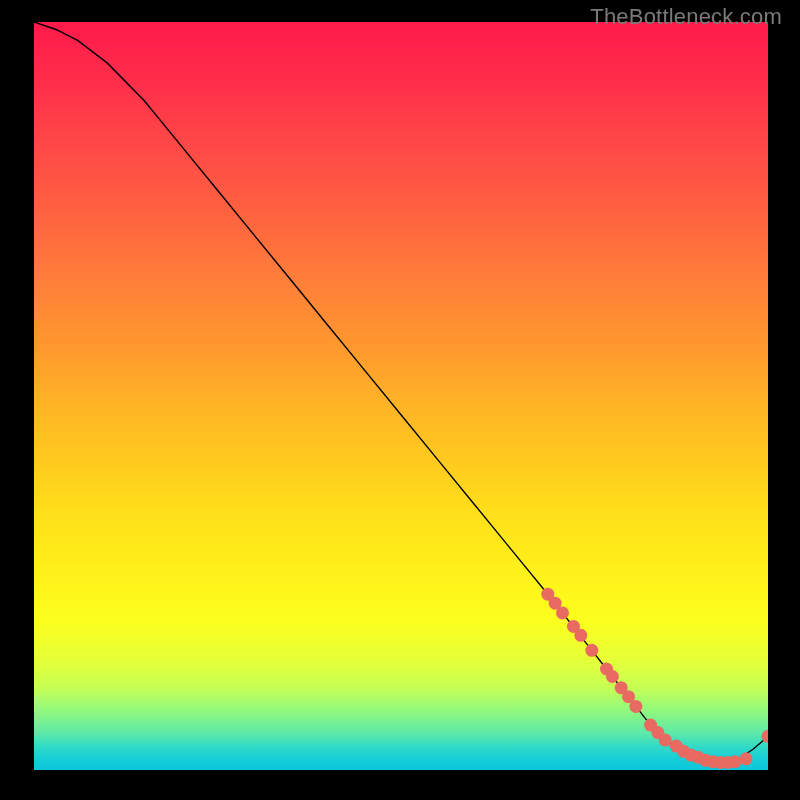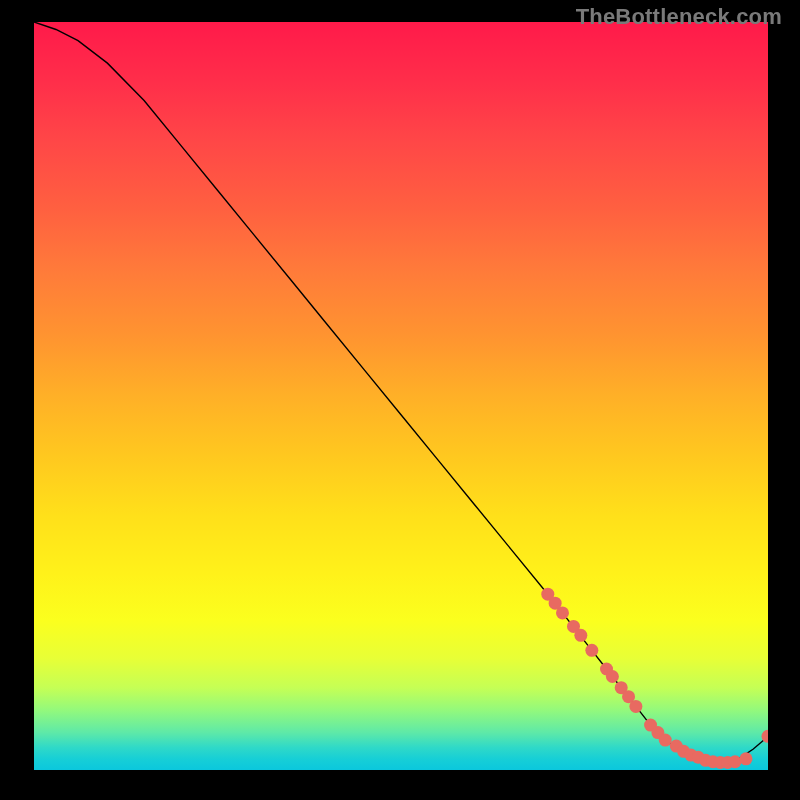--- a/index.html
+++ b/index.html
@@ -10,21 +10,21 @@
     position: relative;
     font-family: Arial, sans-serif;
     overflow: hidden;
   }
   .watermark {
     position: absolute;
     top: 4px;
     right: 18px;
     color: #7a7a7a;
     font-size: 22px;
-    font-weight: 700;
+    font-weight: 400;
     z-index: 10;
     letter-spacing: 0.2px;
   }
   .plot-area {
     position: absolute;
     left: 34px;
     top: 22px;
     width: 734px;
     height: 748px;
   }

